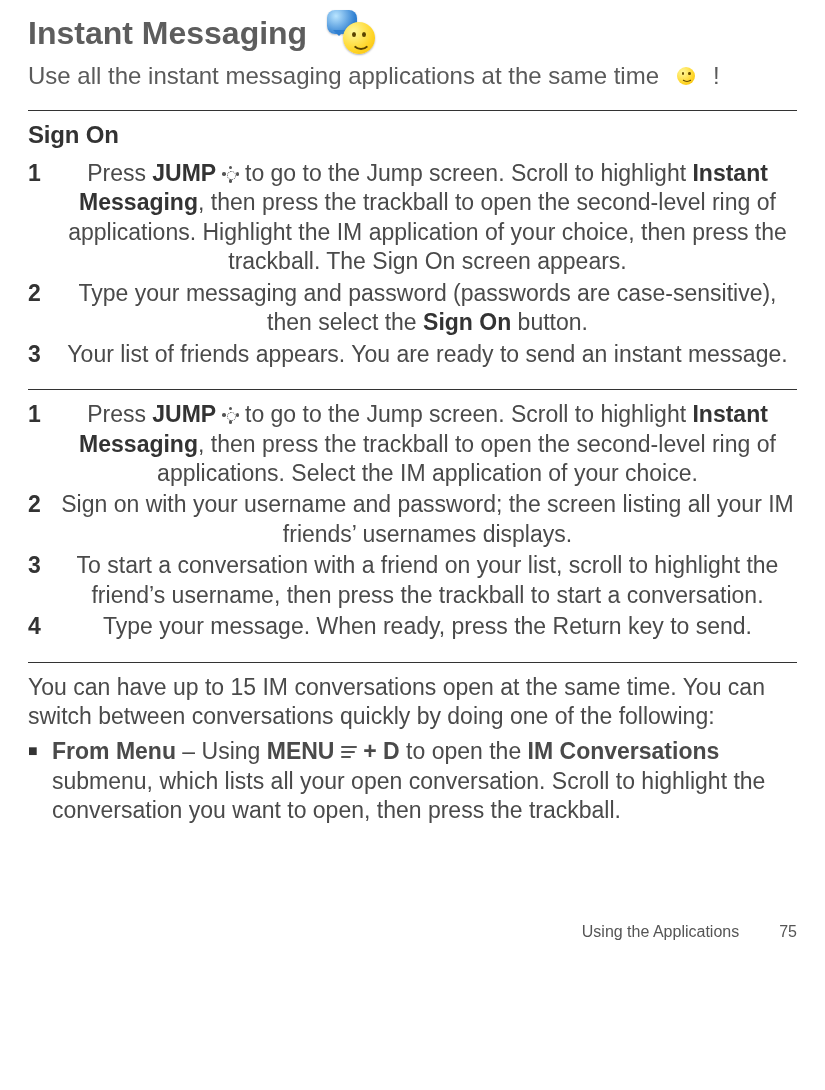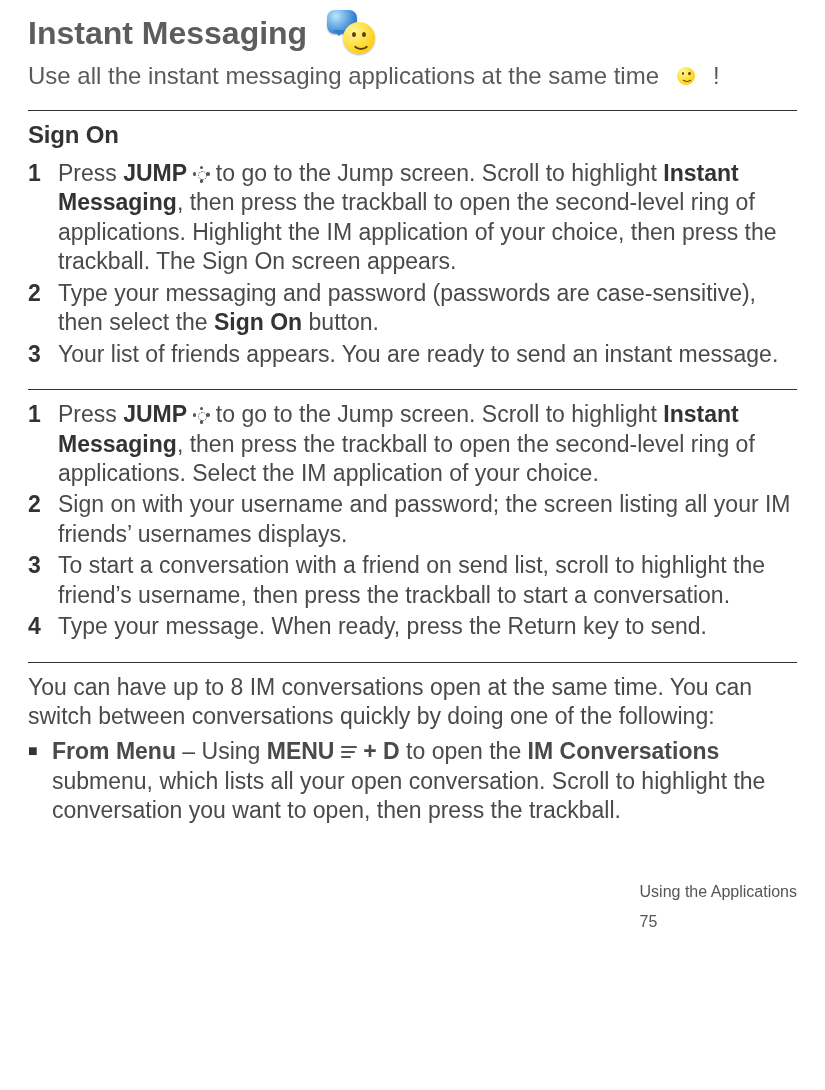--- a/index.html
+++ b/index.html
@@ -76,20 +76,21 @@
     gap: 16px;
     margin-bottom: 2px;
   }
   .step-num {
     font-weight: 800;
     min-width: 14px;
     color: #333;
   }
   .step-body {
     flex: 1;
+    text-align: center;
   }
   .step-body b, .step-body strong {
     font-weight: 700;
     color: #333;
   }
 
   
   ul.bullets {
     list-style: none;
     padding: 0;
@@ -227,28 +228,27 @@
     background: #555;
     border-radius: 1px;
   }
   .menu-icon .l1 { top: 0; width: 16px; }
   .menu-icon .l2 { top: 5px; width: 14px; }
   .menu-icon .l3 { top: 10px; width: 10px; }
 
   
   .footer {
     position: absolute;
-    bottom: 32px;
+    bottom: 22px;
     right: 28px;
     font-size: 16px;
     color: #555;
     display: flex;
     align-items: baseline;
-    gap: 12px;
-    flex-direction: column;
+    gap: 40px;
   }
   .footer .sec { }
   .footer .pg  { font-size: 16px; }
 </style>
 </head>
 <body>
 
 <div class="page">
 
   <div class="title-row">
@@ -308,34 +308,34 @@
     </li>
     <li>
       <span class="step-num">2</span>
       <span class="step-body body-text">
         <span>Sign on with your username and password; the screen listing all your IM friends’ usernames displays.</span>
       </span>
     </li>
     <li>
       <span class="step-num">3</span>
       <span class="step-body body-text">
-        <span>To start a conversation with a friend on send list, scroll to highlight the friend’s username, then press the trackball to start a conversation.</span>
+        <span>To start a conversation with a friend on your list, scroll to highlight the friend’s username, then press the trackball to start a conversation.</span>
       </span>
     </li>
     <li>
       <span class="step-num">4</span>
       <span class="step-body body-text">
         <span>Type your message. When ready, press the Return key to send.</span>
       </span>
     </li>
   </ol>
 
   <hr class="rule">
 
-  <p class="body-text" style="margin:0 0 6px 0;">You can have up to 8 IM conversations open at the same time. You can switch between conversations quickly by doing one of the following:</p>
+  <p class="body-text" style="margin:0 0 6px 0;">You can have up to 15 IM conversations open at the same time. You can switch between conversations quickly by doing one of the following:</p>
 
   <ul class="bullets">
     <li>
       <span class="bullet">■</span>
       <span class="body-text">
         <b>From Menu</b><span> – Using </span><b>MENU</b>
         <span class="menu-icon"><span class="l l1"></span><span class="l l2"></span><span class="l l3"></span></span><b> + </b><b>D</b><span> to open the </span><b>IM Conversations</b><span> submenu, which lists all your open conversation. Scroll to highlight the conversation you want to open, then press the trackball.</span>
       </span>
     </li>
   </ul>

